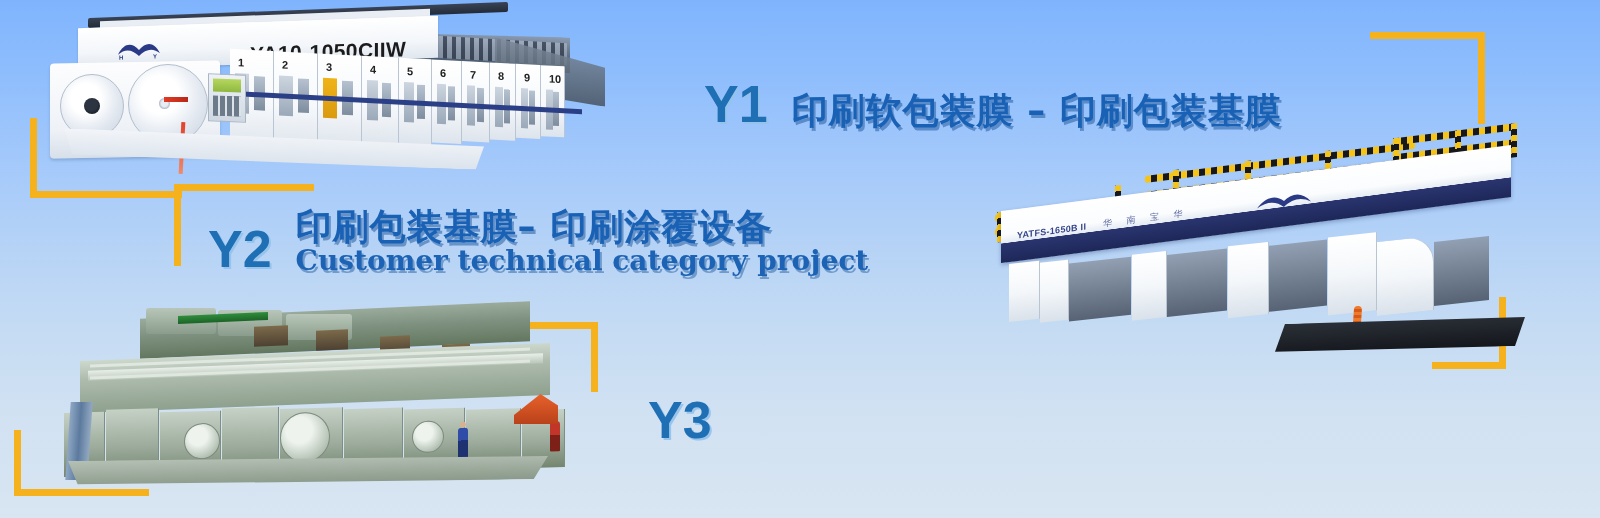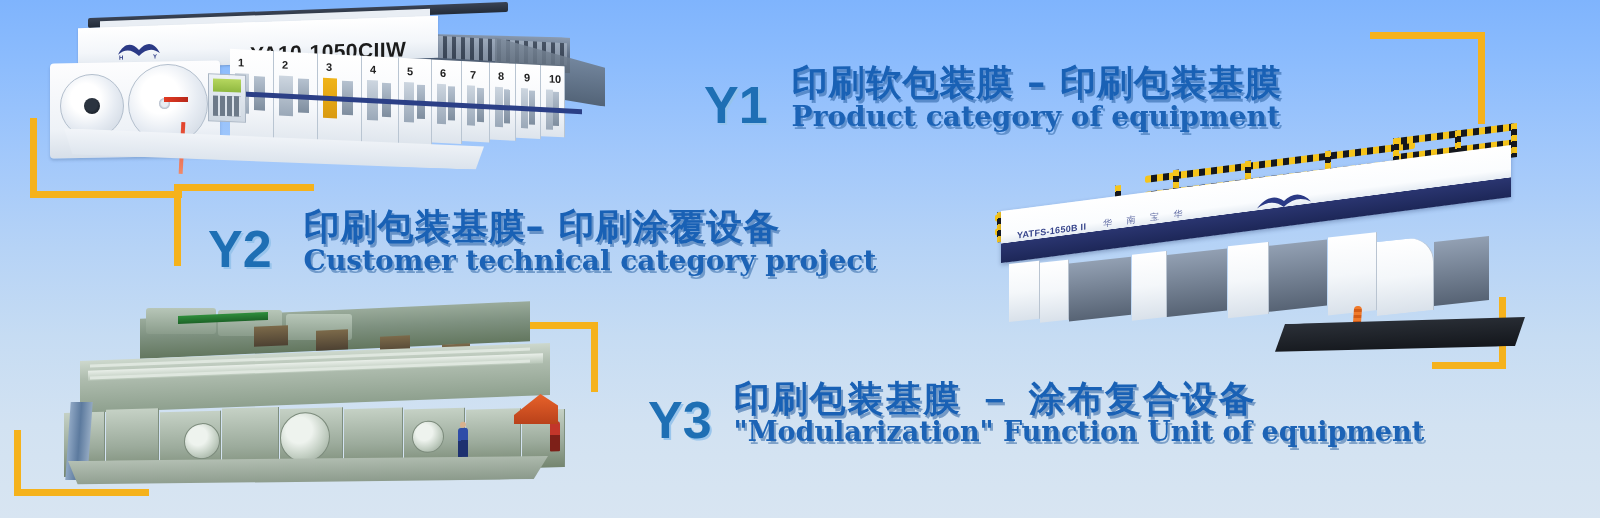--- a/index.html
+++ b/index.html
@@ -343,21 +343,21 @@
     color: #1c63b6;
     letter-spacing: 0px;
     text-shadow: 2px 3px 0 rgba(40,95,160,.5);
     white-space: nowrap;
   }
 
   #block-y1 { left: 704px; top: 64px; }
   #block-y1 .ycode { margin-right: 24px; margin-top: 14px; }
 
   #block-y2 { left: 208px; top: 208px; }
-  #block-y2 .ycode { margin-right: 32px; margin-top: 14px; }
+  #block-y2 .ycode { margin-right: 24px; margin-top: 14px; }
 
   #block-y3 { left: 648px; top: 380px; }
   #block-y3 .ycode { margin-right: 22px; margin-top: 14px; }
   #block-y3 .cn { letter-spacing: 2px; }
   #block-y3 .en { font-size: 27px; }
 </style>
 </head>
 <body>
 
 <div id="banner">
@@ -533,33 +533,28 @@
 
     <div class="m3-blue-web"></div>
     <div class="m3-orange"></div>
     <div class="m3-base"></div>
   </div>
 
   <div class="block" id="block-y1">
     <div class="ycode">Y1</div>
     <div class="lines">
       <div class="cn">印刷软包装膜 – 印刷包装基膜</div>
-      <div class="en">Product category of equipment</div>
     </div>
   </div>
 
   <div class="block" id="block-y2">
     <div class="ycode">Y2</div>
     <div class="lines">
       <div class="cn">印刷包装基膜– 印刷涂覆设备</div>
       <div class="en">Customer technical category project</div>
     </div>
   </div>
 
   <div class="block" id="block-y3">
     <div class="ycode">Y3</div>
-    <div class="lines">
-      <div class="cn">印刷包装基膜 －  涂布复合设备</div>
-      <div class="en">"Modularization" Function Unit of equipment</div>
-    </div>
   </div>
 
 </div>
 
 </body></html>

